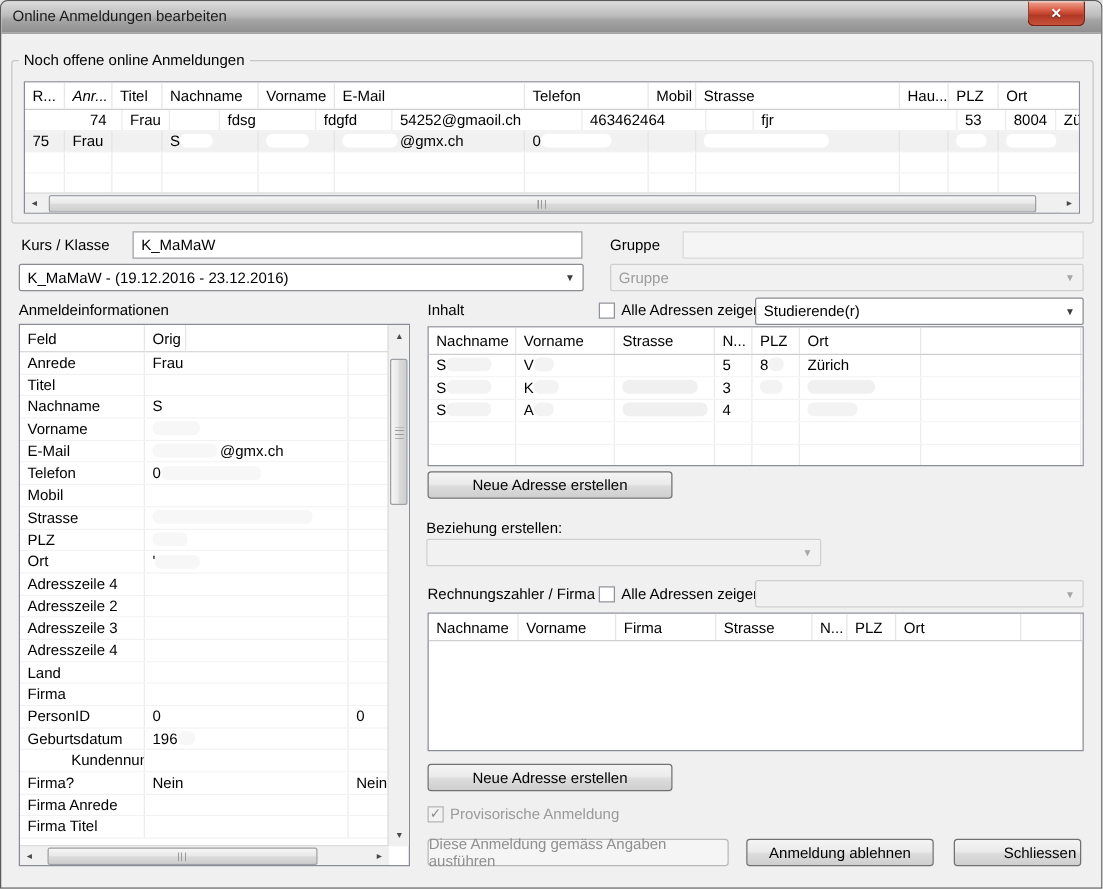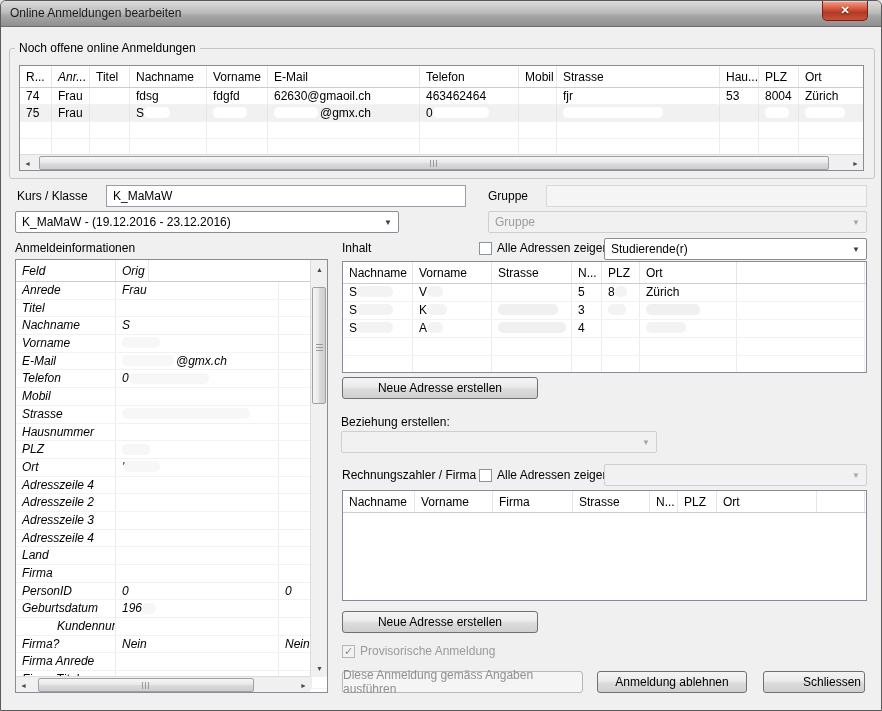--- a/index.html
+++ b/index.html
@@ -92,26 +92,26 @@
         <div class="th" style="width: 61px;">Vorname</div>
         <div class="th" style="width: 152px;">E-Mail</div>
         <div class="th" style="width: 99px;">Telefon</div>
         <div class="th" style="width: 38px;">Mobil</div>
         <div class="th" style="width: 163px;">Strasse</div>
         <div class="th" style="width: 39px;">Hau...</div>
         <div class="th" style="width: 40px;">PLZ</div>
         <div class="th" style="width: 65px;">Ort</div>
       </div>
       <div class="trow" style="height: 17px;">
-        <div class="td" style="width: 32px;">74</div>
+        <div class="td" style="width: 32px; margin-left: 46px;">74</div>
         <div class="td" style="width: 38px;">Frau</div>
         <div class="td" style="width: 40px;"></div>
         <div class="td" style="width: 77px;">fdsg</div>
         <div class="td" style="width: 61px;">fdgfd</div>
-        <div class="td" style="width: 152px;">62630@gmaoil.ch</div>
+        <div class="td" style="width: 152px;">54252@gmaoil.ch</div>
         <div class="td" style="width: 99px;">463462464</div>
         <div class="td" style="width: 38px;"></div>
         <div class="td" style="width: 163px;">fjr</div>
         <div class="td" style="width: 39px;">53</div>
         <div class="td" style="width: 40px;">8004</div>
         <div class="td" style="width: 65px;">Zürich</div>
       </div>
       <div class="trow hl" style="height: 17px;">
         <div class="td" style="width: 32px; border-right-color: rgb(228, 228, 228);">75</div>
         <div class="td" style="width: 38px; border-right-color: rgb(228, 228, 228);">Frau</div>
@@ -154,31 +154,31 @@
         <div class="td" style="width: 40px;"></div>
         <div class="td" style="width: 65px;"></div>
       </div>
     </div>
 
   <span class="lbl" style="left:16px;top:188px;">Kurs / Klasse</span>
   <input class="txt" style="left: 105px; top: 184px; width: 360px;" value="K_MaMaW">
   <span class="lbl" style="left:487px;top:188px;">Gruppe</span>
   <input class="txt disabled" style="left: 545px; top: 184px; width: 321px;" disabled="" value="">
 
-  <div class="combo" style="left:14px;top:210px;width:384px;">
+  <div class="combo" style="left:14px;top:210px;width:452px;">
     <span>K_MaMaW - (19.12.2016 - 23.12.2016)</span>
     <span class="arrow">▼</span>
   </div>
   <div class="combo disabled" style="left:487px;top:210px;width:379px;">
     <span>Gruppe</span>
     <span class="arrow">▼</span>
   </div>
 
   <span class="lbl" style="left:14px;top:240px;">Anmeldeinformationen</span>
-  <div class="tbl" style="left:14px;top:258px;width:313px;height:434px;font-style:italic;">
+  <div class="tbl" style="left:14px;top:258px;width:313px;height:434px;">
     <div class="sb-v" style="right:0;top:0;height:417px;">
       <span class="sb-btn v" style="top:2px;">▲</span>
       <span class="sb-thumb-v" style="top:27px;height:115px;">
           <span class="grip-v"></span>
         </span>
       <span class="sb-btn v" style="bottom:1px;">▼</span>
     </div>
     <div class="sb-h" style="left:0;bottom:0;width:295px;">
       <span class="sb-btn h" style="left:0;">◄</span>
       <span class="sb-thumb-h" style="left:22px;width:214px;">
@@ -221,25 +221,20 @@
         <div class="td" style="width: 33px;"></div>
       </div>
       <div class="trow" style="height: 17.7px;">
         <div class="td" style="width: 100px;">Mobil</div>
         <div class="td" style="width: 163px;"></div>
         <div class="td" style="width: 33px;"></div>
       </div>
       <div class="trow" style="height: 17.7px;">
         <div class="td" style="width: 100px;">Strasse</div>
         <div class="td" style="width: 163px;"><span class="blob" style="width: 128px; background: rgb(247, 247, 247);"></span></div>
-        <div class="td" style="width: 33px;"></div>
-      </div>
-      <div class="trow" style="height: 17.7px;">
-        <div class="td" style="width: 100px;">Hausnummer</div>
-        <div class="td" style="width: 163px;"></div>
         <div class="td" style="width: 33px;"></div>
       </div>
       <div class="trow" style="height: 17.7px;">
         <div class="td" style="width: 100px;">PLZ</div>
         <div class="td" style="width: 163px;"><span class="blob" style="width: 28px; background: rgb(247, 247, 247);"></span></div>
         <div class="td" style="width: 33px;"></div>
       </div>
       <div class="trow" style="height: 17.7px;">
         <div class="td" style="width: 100px;">Ort</div>
         <div class="td" style="width: 163px;"><span>'</span><span class="blob" style="width: 36px; background: rgb(247, 247, 247);"></span></div>

